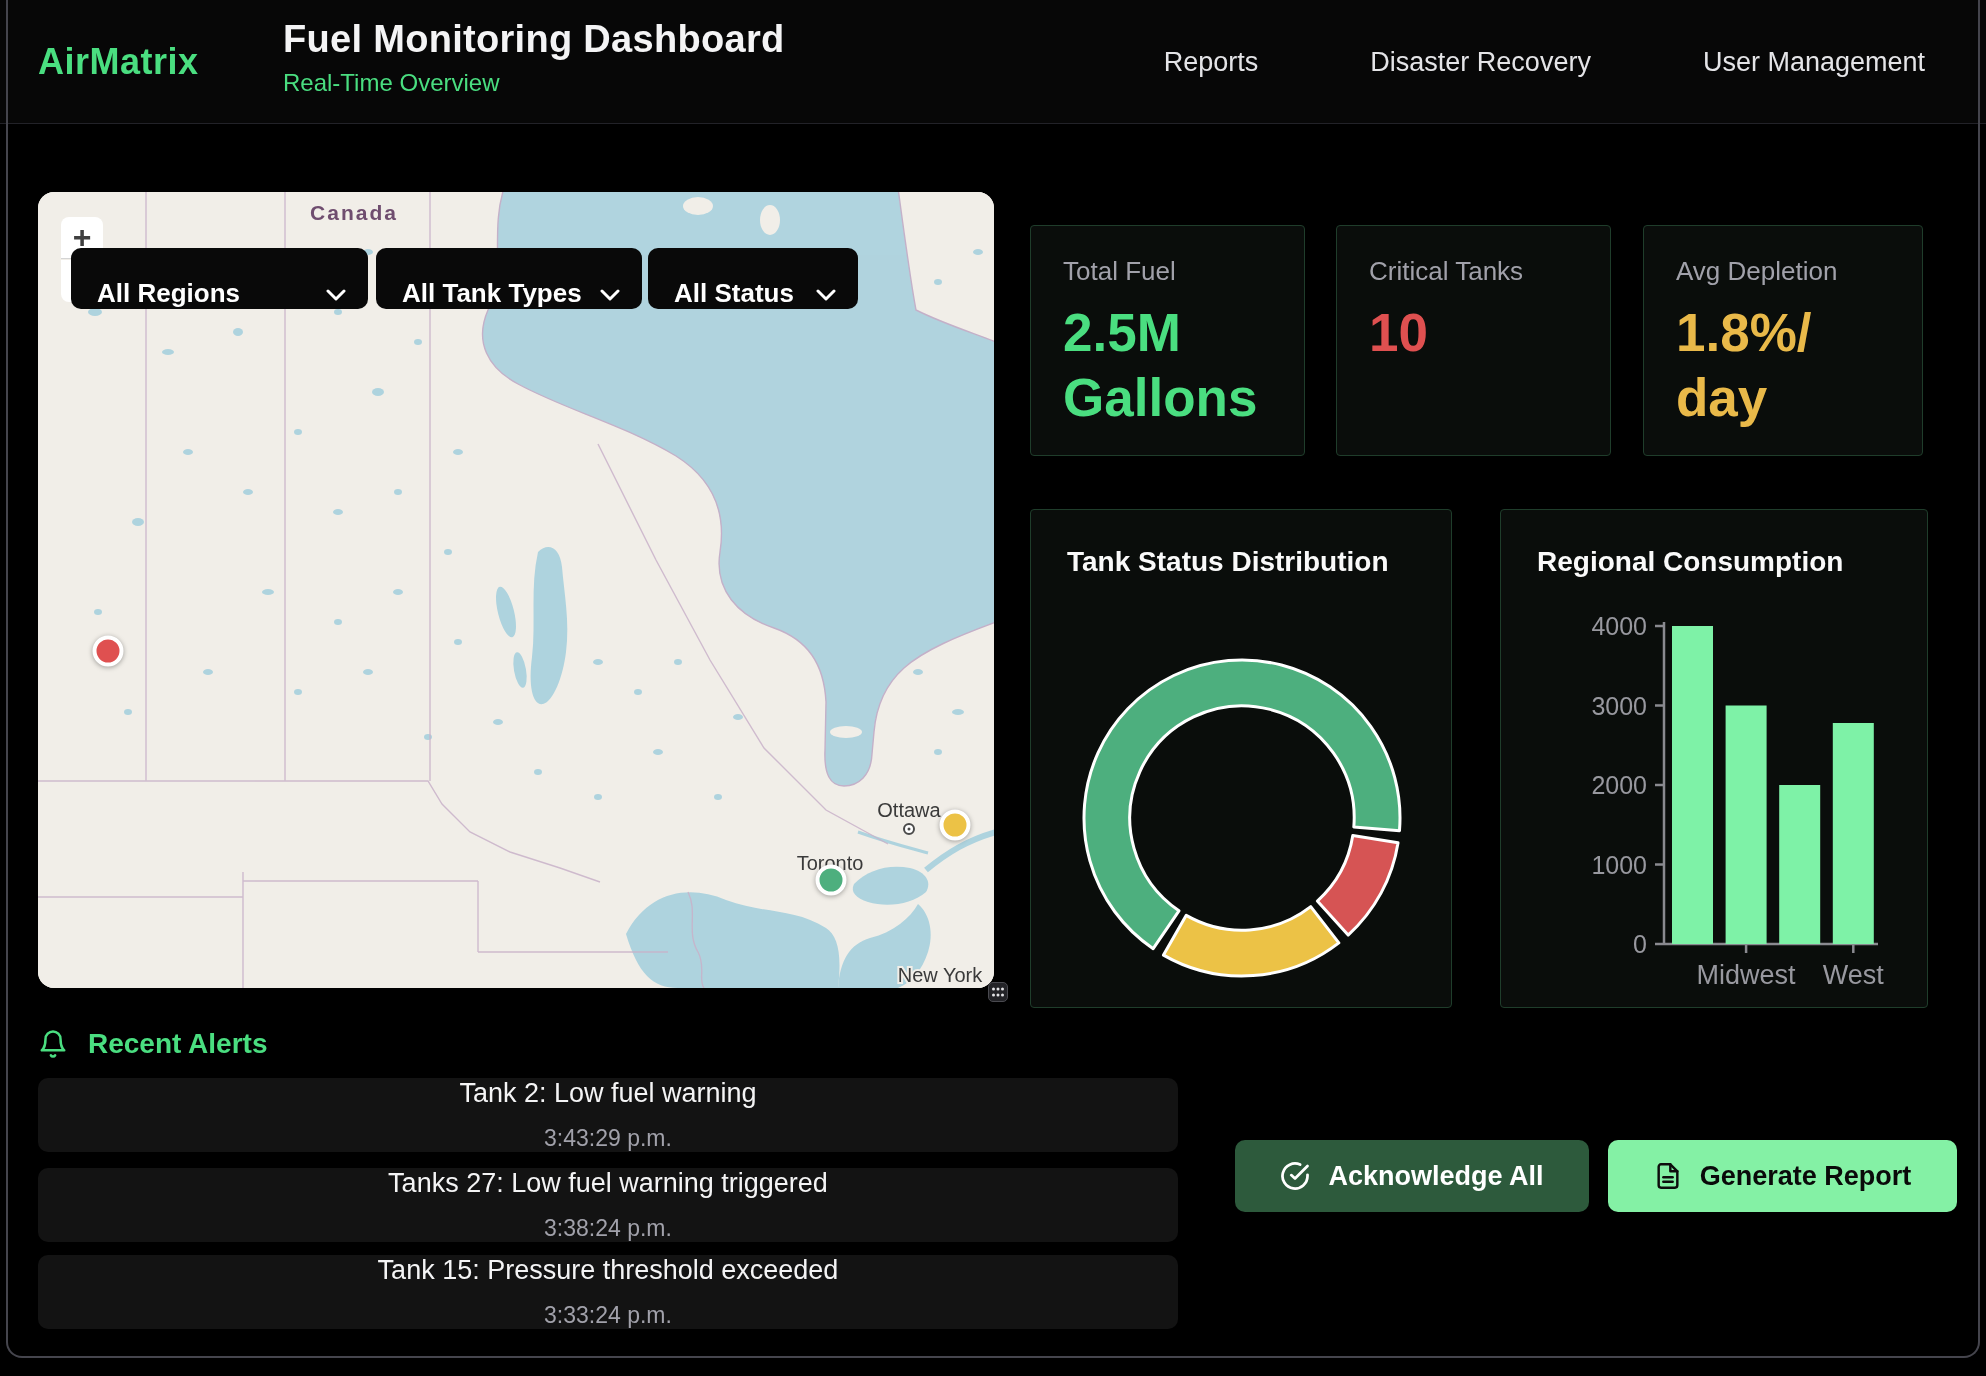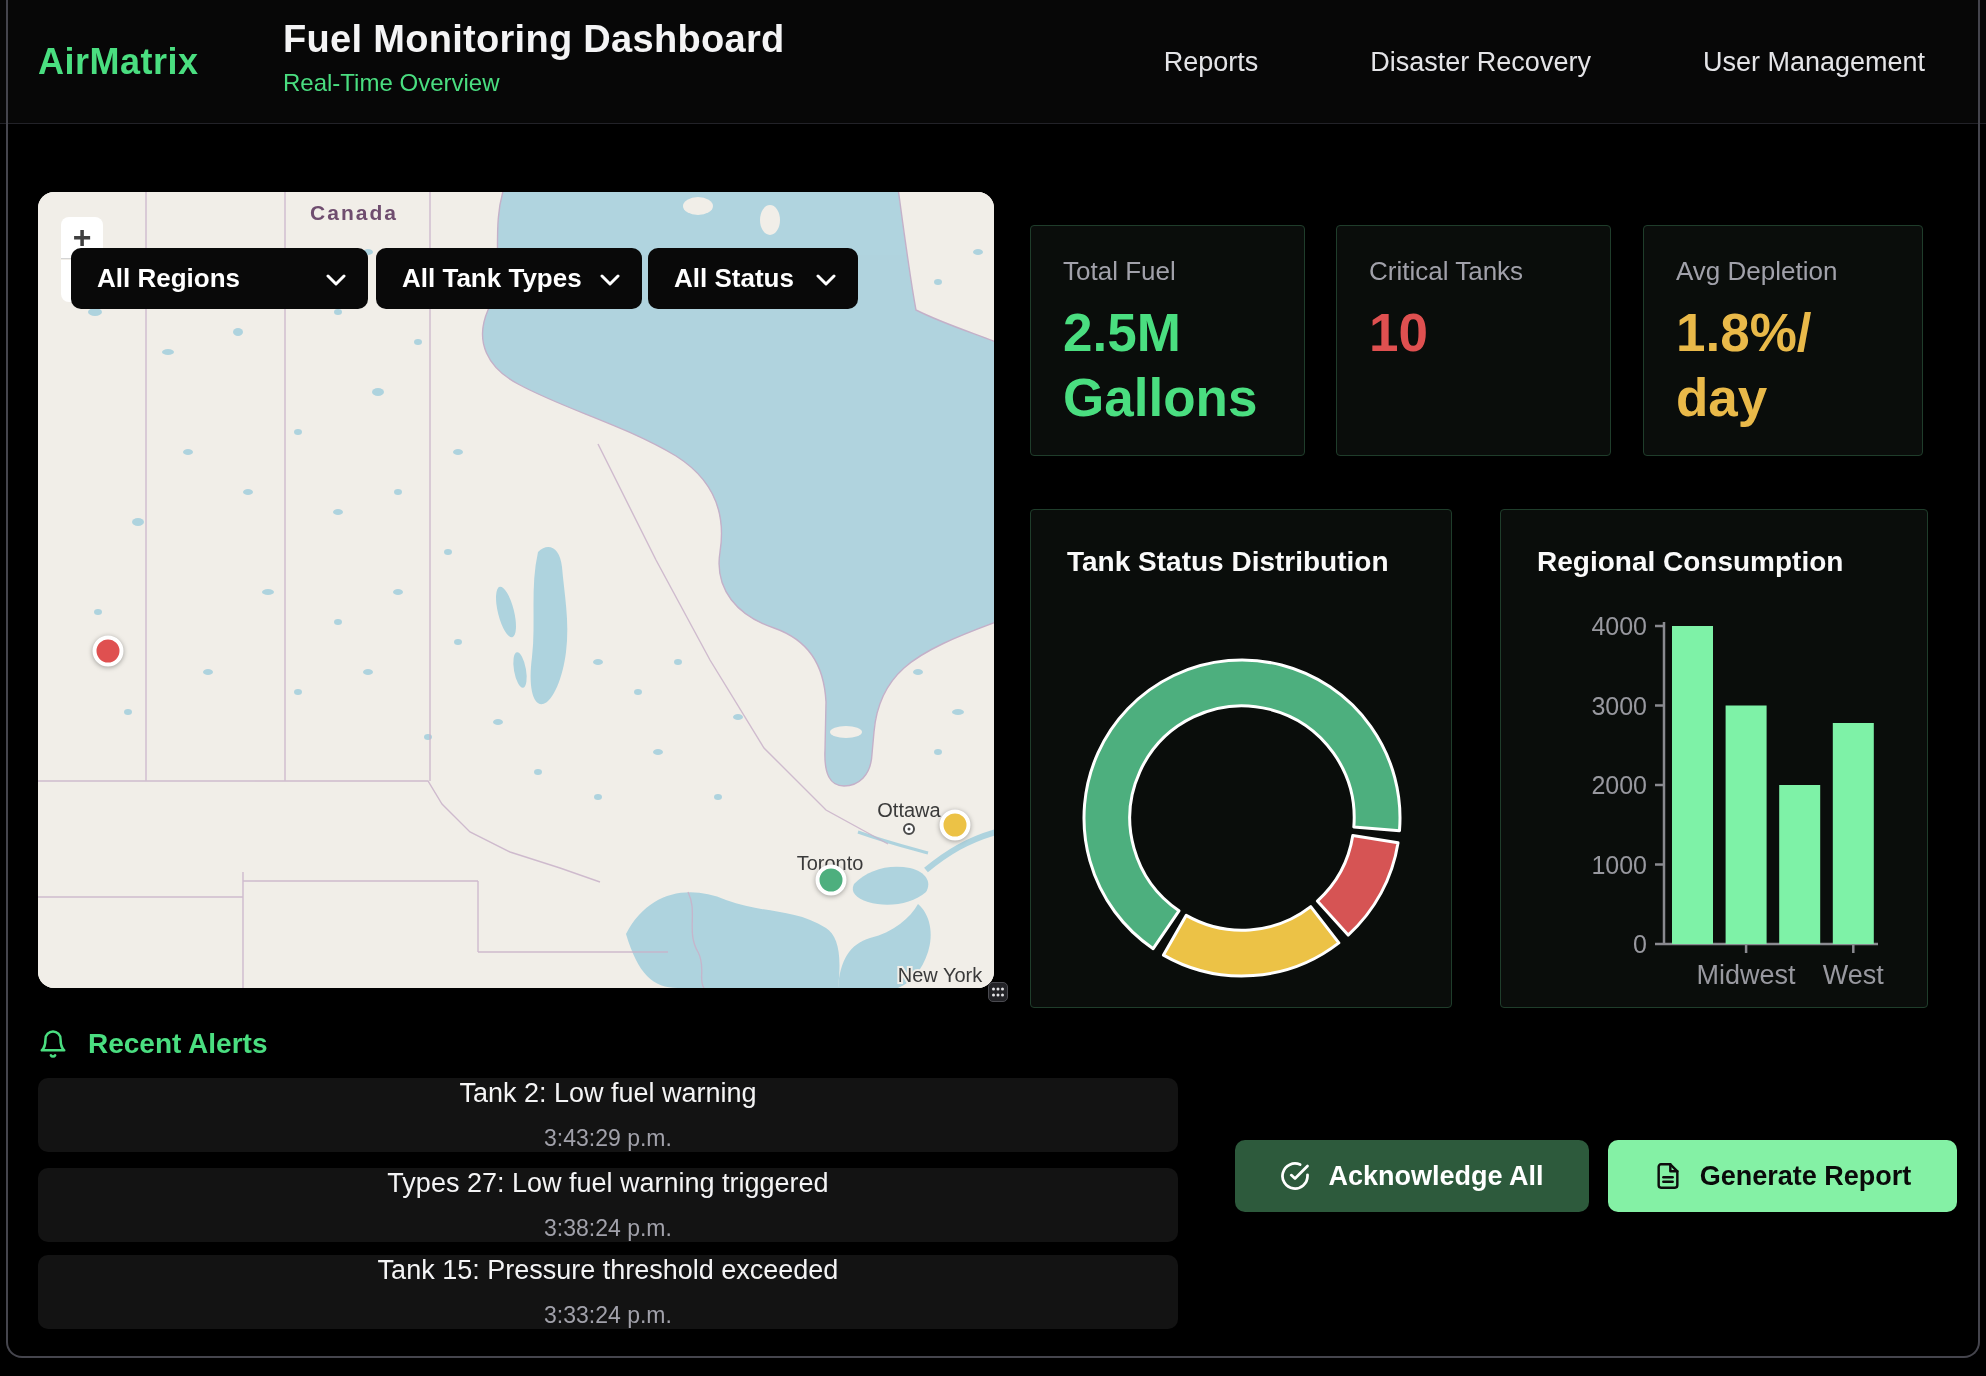--- a/index.html
+++ b/index.html
@@ -22,21 +22,21 @@
     border-radius:16px; overflow:hidden; background:#f1eee8; }
   .map-svg { position:absolute; left:0; top:0; }
   .zoom-btn { position:absolute; left:23px; width:42px; height:42px; background:#fff;
     color:#3f3f3f; font-size:32px; font-weight:700; display:flex; align-items:center;
     justify-content:center; z-index:1; cursor:pointer; }
   .zoom-in { top:25px; border-radius:8px 8px 0 0; border-bottom:1px solid #d4d4d4; }
   .zoom-out { top:68px; border-radius:0 0 8px 8px; }
   .map-filters { position:absolute; left:0; top:0; z-index:2; }
   .map-filter { position:absolute; top:56px; height:61px; background:#090909; border:none;
     border-radius:10px; color:#fff; font-size:26px; font-weight:600; display:flex;
-    align-items:center; justify-content:space-between; padding:0 22px 0 26px;
+    align-items:flex-end; justify-content:space-between; padding:0 22px 0 26px;
     font-family:inherit; cursor:pointer; }
   .f1 { left:33px; width:297px; }
   .f2 { left:338px; width:266px; }
   .f3 { left:610px; width:210px; }
   .map-marker { position:absolute; width:31px; height:31px; border-radius:50%;
     border:4px solid #fff; transform:translate(-50%,-50%); z-index:3;
     box-shadow:0 1px 5px rgba(0,0,0,.35); cursor:pointer; }
   .grip { position:absolute; left:988px; top:982px; width:20px; height:20px;
     background:#232327; border:1px solid #4a4a50; border-radius:5px; z-index:5;
     display:flex; align-items:center; justify-content:center; cursor:grab; }
@@ -289,21 +289,21 @@
     </svg>
   </span>
   <span class="alerts-title">Recent Alerts</span>
 </div>
 
 <div class="alert-row" style="top:1078px">
   <span class="alert-text">Tank 2: Low fuel warning</span>
   <span class="alert-time">3:43:29 p.m.</span>
 </div>
 <div class="alert-row" style="top:1168px">
-  <span class="alert-text">Types 27: Low fuel warning triggered</span>
+  <span class="alert-text">Tanks 27: Low fuel warning triggered</span>
   <span class="alert-time">3:38:24 p.m.</span>
 </div>
 <div class="alert-row" style="top:1255px">
   <span class="alert-text">Tank 15: Pressure threshold exceeded</span>
   <span class="alert-time">3:33:24 p.m.</span>
 </div>
 
 <button class="btn btn-ack">
   <span style="display:flex">
     <svg width="30" height="30" viewBox="0 0 24 24" fill="none" stroke="#fff" stroke-width="2.2" stroke-linecap="round" stroke-linejoin="round">

